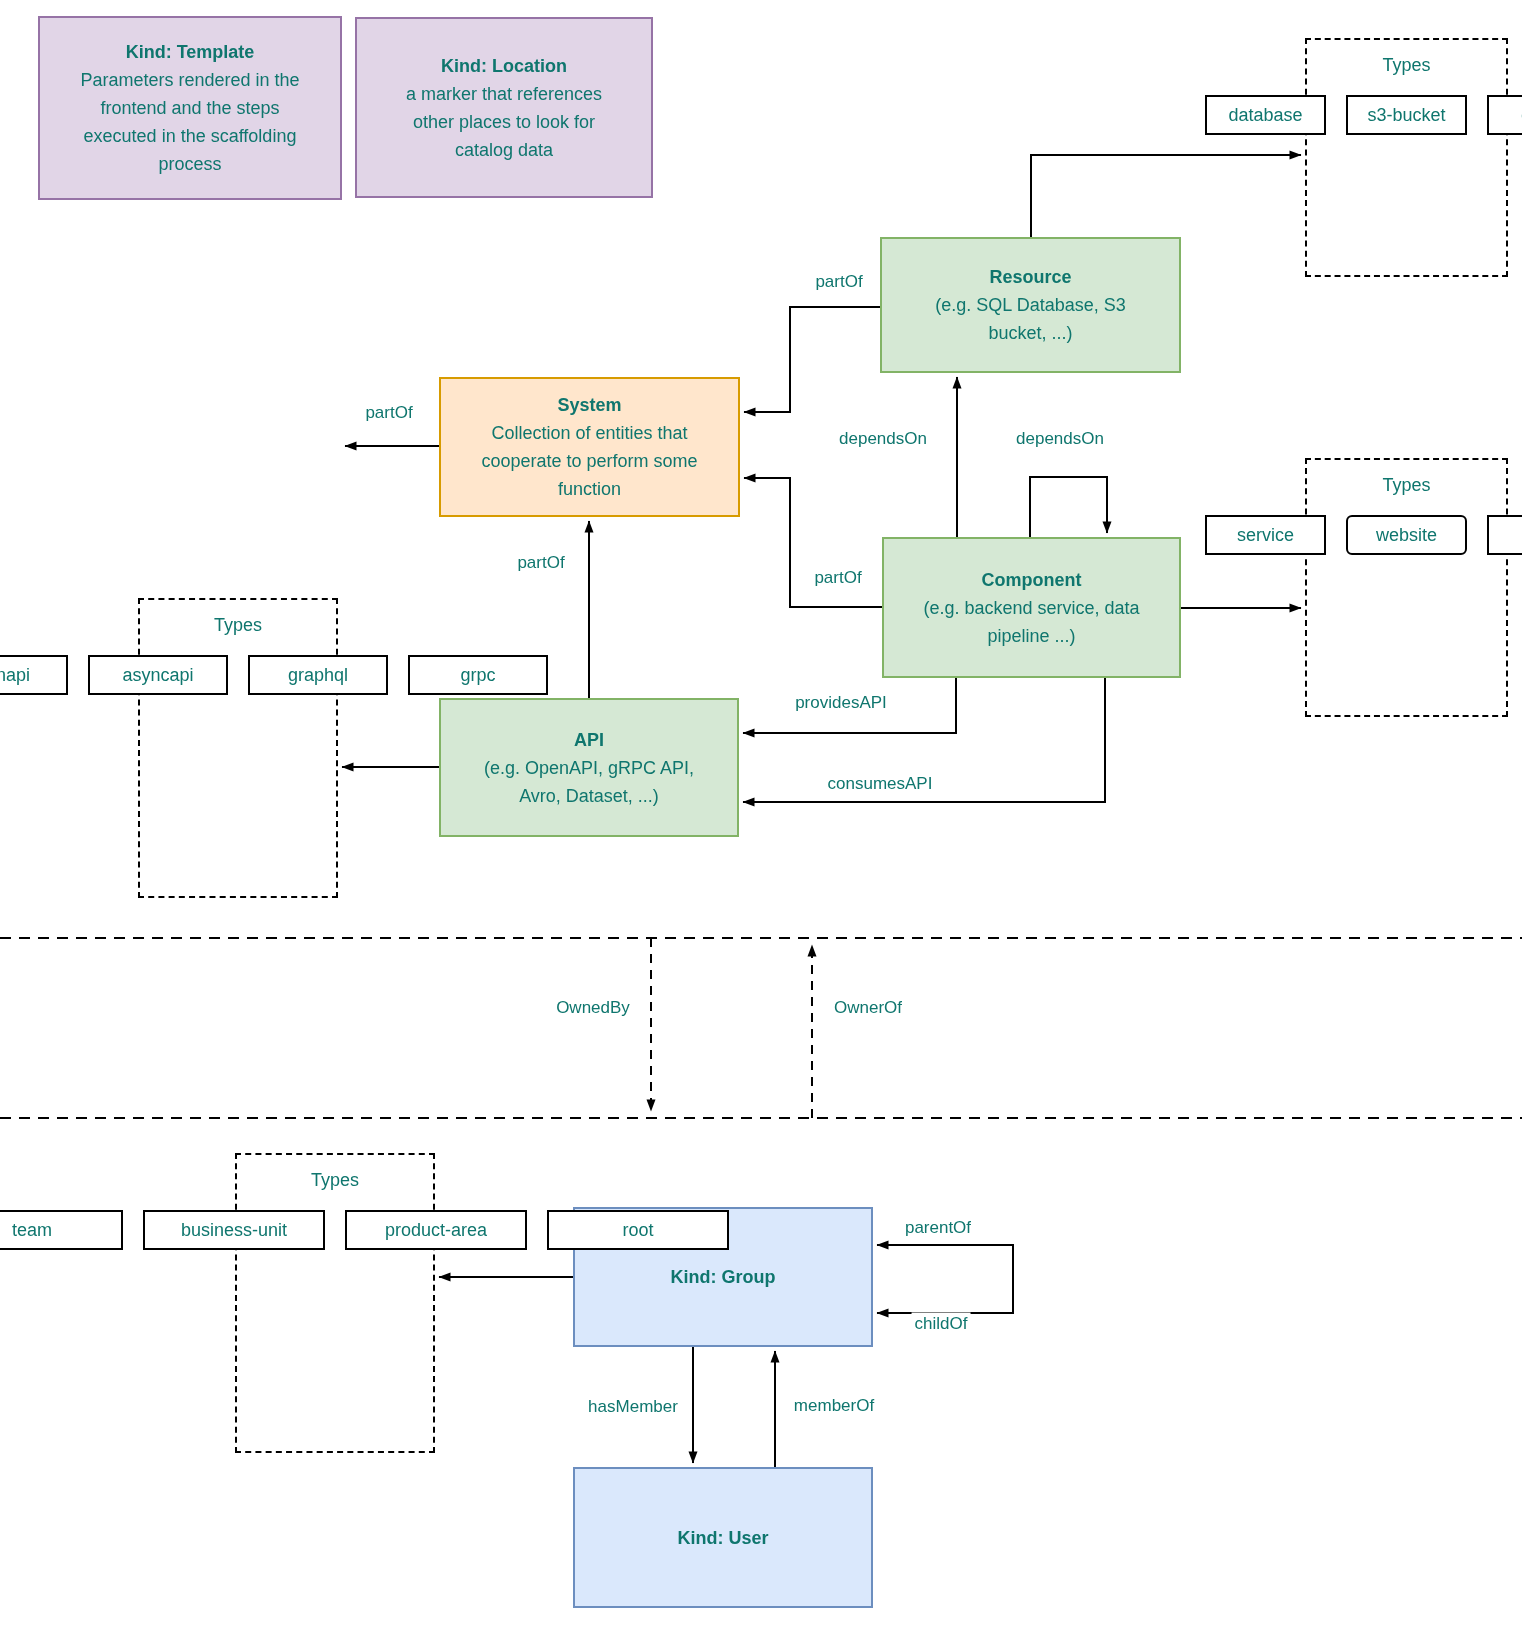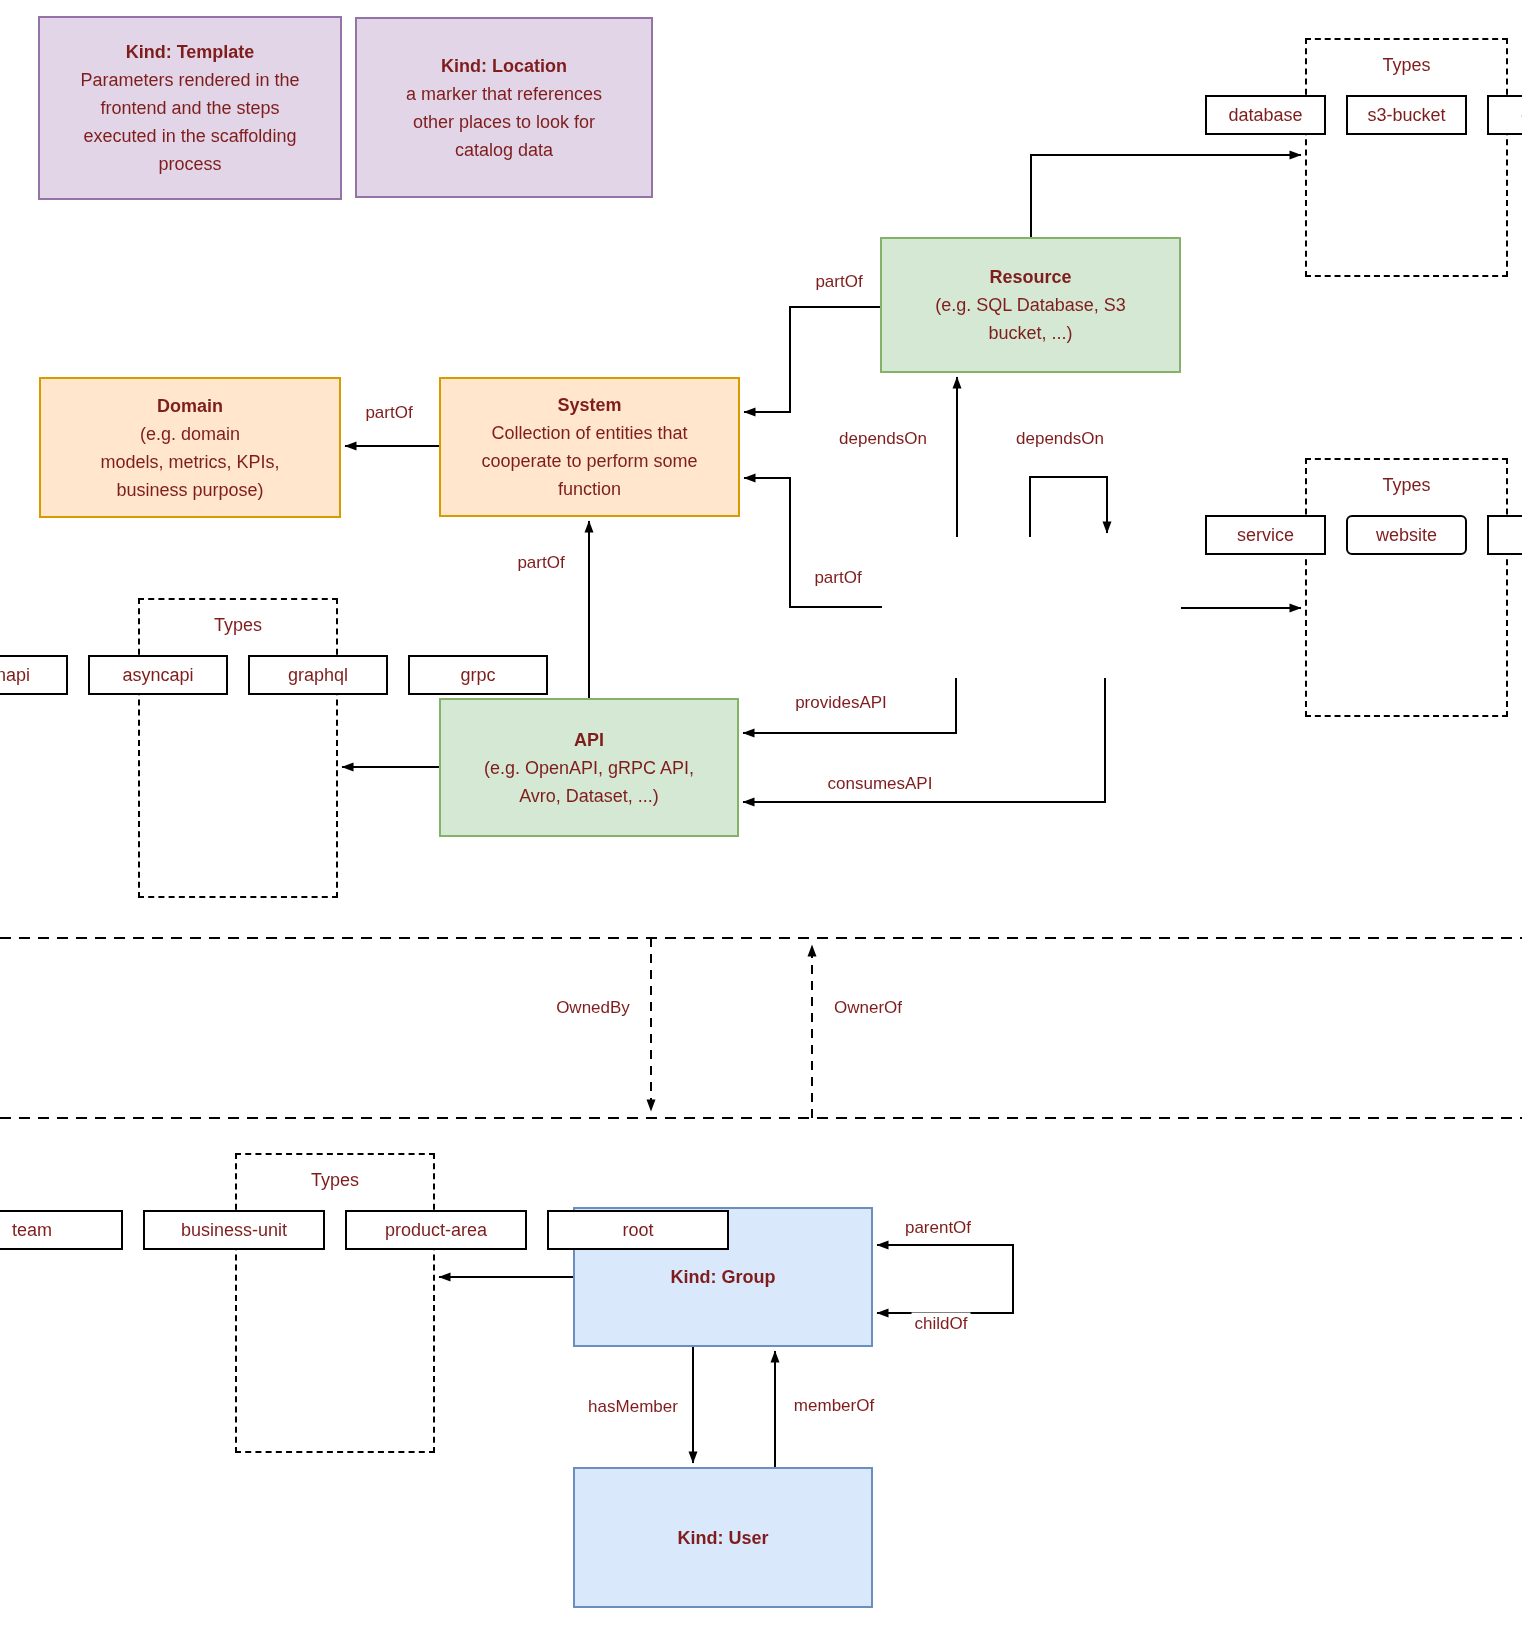--- a/index.html
+++ b/index.html
@@ -1,21 +1,21 @@
 <!DOCTYPE html>
 <html style="--purple-fill: #E1D5E7; --purple-stroke: #9673A6; --orange-fill: #FFE6CC; --orange-stroke: #D79B00; --green-fill: #D5E8D4; --green-stroke: #82B366; --blue-fill: #DAE8FC; --blue-stroke: #6C8EBF; --line: #000000;"><head>
 <meta charset="utf-8">
 <style>
   html,body{margin:0;padding:0;background:#fff;}
   #canvas{
     position:relative;
     width:1522px;height:1628px;
     background:#fff;
     font-family:"Liberation Sans",sans-serif;
-    color:#7f1d1d;
+    color:#0f766e;
     overflow:hidden;
   }
   #edges{position:absolute;left:0;top:0;width:1522px;height:1628px;}
   .edge{stroke:var(--line,#000);stroke-width:2;fill:none;}
   .edge.dashed{stroke-dasharray:9 7;}
   .sep{stroke:var(--line,#000);stroke-width:2;fill:none;stroke-dasharray:11 8;}
 
   .node{
     position:absolute;box-sizing:border-box;
     display:flex;flex-direction:column;justify-content:center;align-items:center;
@@ -89,40 +89,39 @@
 process</div>
   </div>
 
   <div class="node purple" style="left:355px;top:17px;width:298px;height:181px">
     <div class="node-title">Kind: Location</div>
     <div class="node-desc">a marker that references
 other places to look for
 catalog data</div>
   </div>
 
-  <div class="node orange" style="left:39px;top:377px;width:302px;height:141px">
-    <div class="node-title">Domain</div>
-    <div class="node-desc">(e.g.  domain
-models, metrics, KPIs,
-business purpose)</div>
-  </div>
 
   <div class="node orange" style="left:439px;top:377px;width:301px;height:140px">
     <div class="node-title">System</div>
     <div class="node-desc">Collection of entities that
 cooperate to perform some
 function</div>
   </div>
 
   <div class="node green" style="left:880px;top:237px;width:301px;height:136px">
     <div class="node-title">Resource</div>
     <div class="node-desc">(e.g. SQL Database, S3
 bucket, ...)</div>
   </div>
 
+  <div class="node green" style="left:882px;top:537px;width:299px;height:141px">
+    <div class="node-title">Component</div>
+    <div class="node-desc">(e.g. backend service, data
+pipeline ...)</div>
+  </div>
 
   <div class="node green" style="left:439px;top:698px;width:300px;height:139px">
     <div class="node-title">API</div>
     <div class="node-desc">(e.g. OpenAPI, gRPC API,
 Avro, Dataset, ...)</div>
   </div>
 
   <div class="node blue" style="left:573px;top:1207px;width:300px;height:140px">
     <div class="node-title">Kind: Group</div>
   </div>

